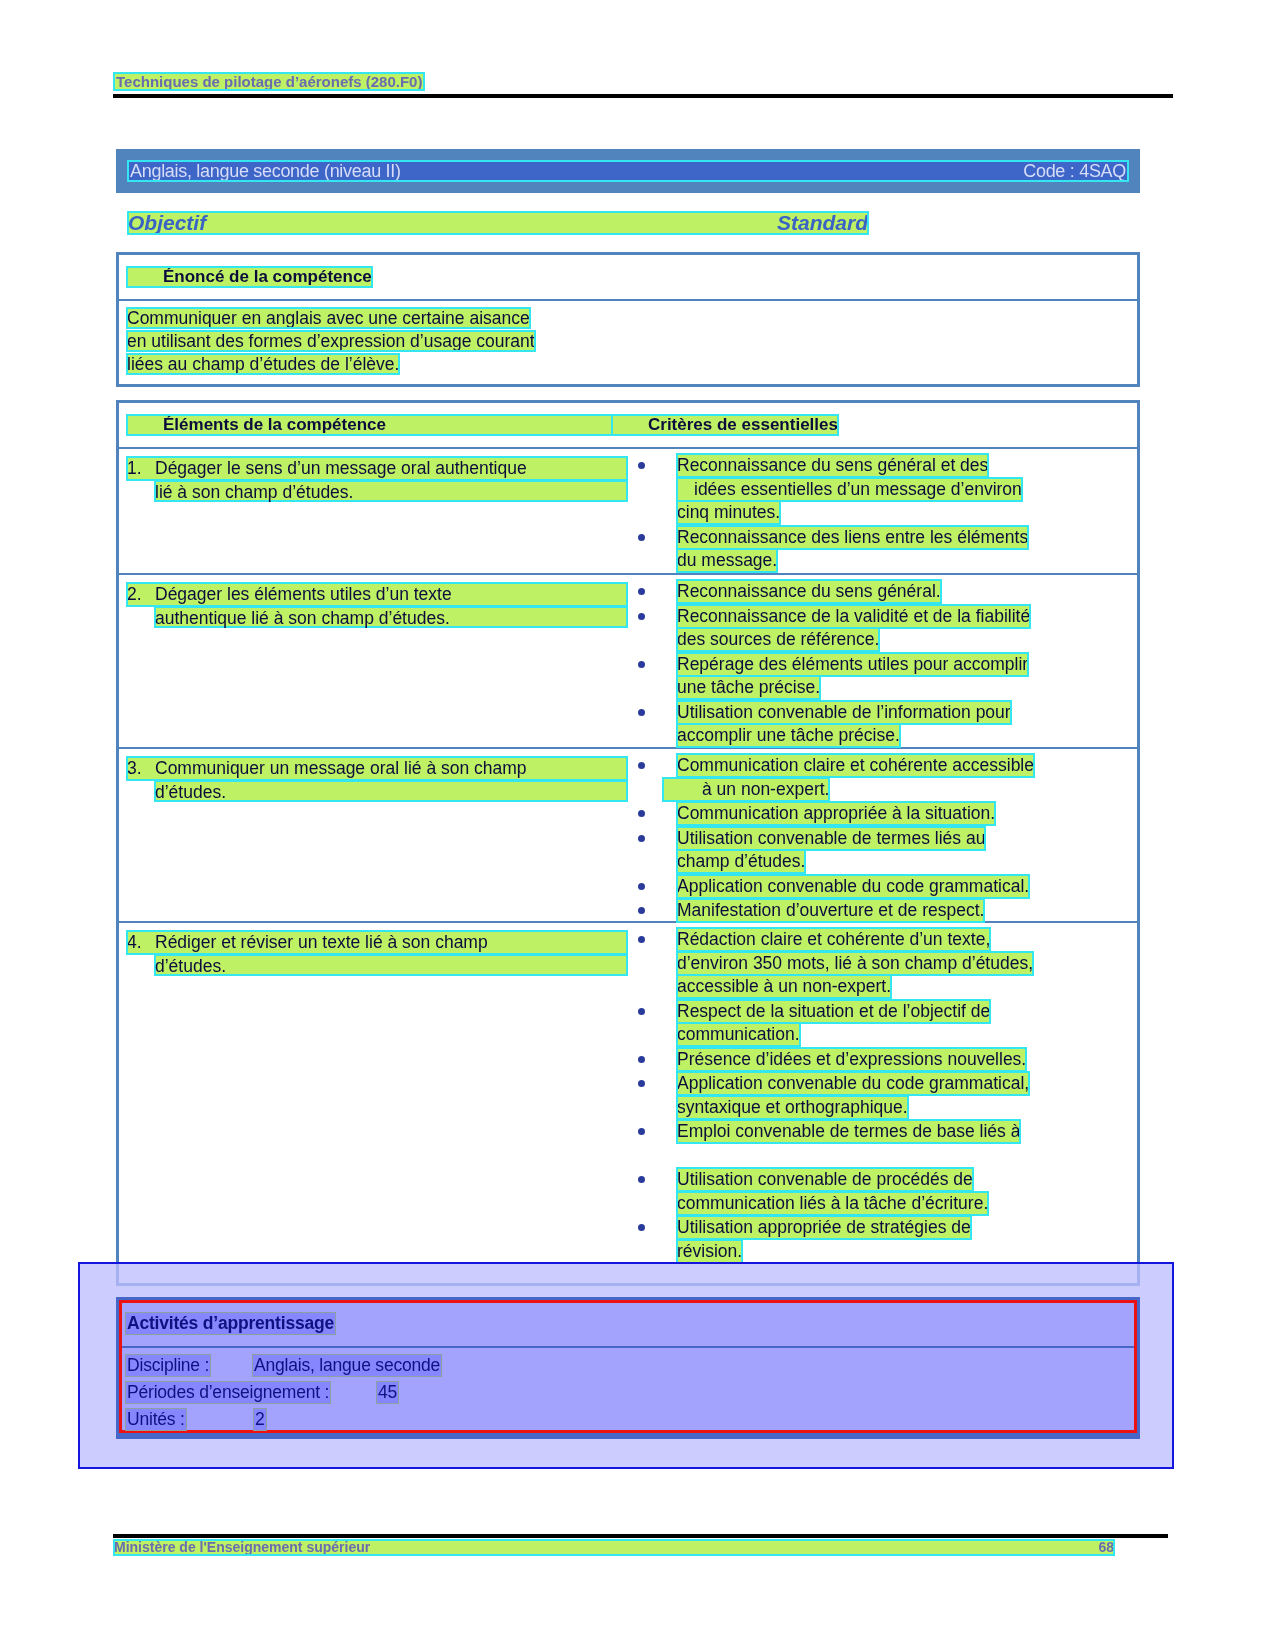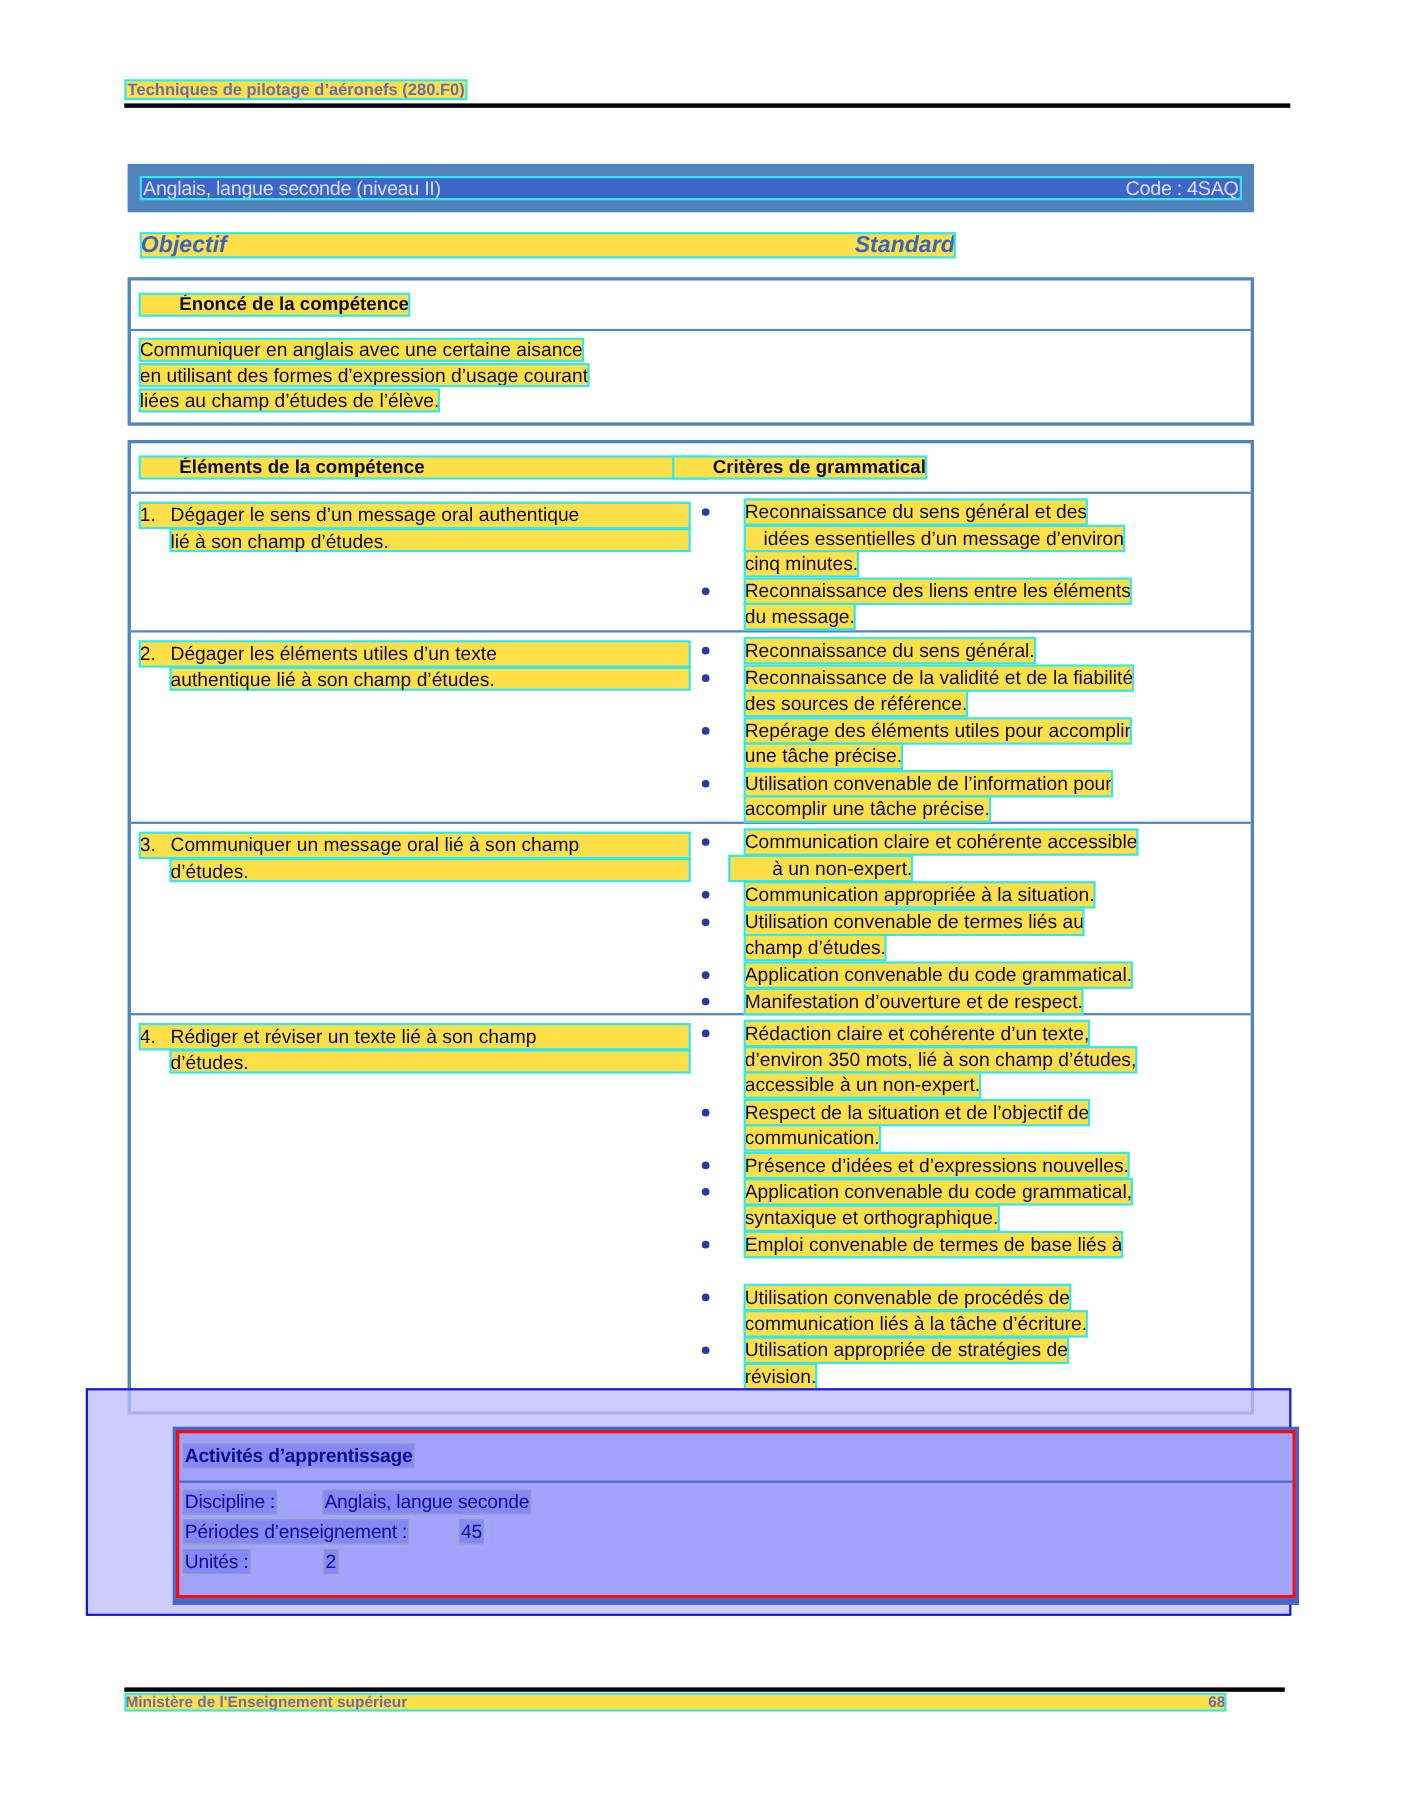--- a/index.html
+++ b/index.html
@@ -1,36 +1,36 @@
 <!DOCTYPE html>
 <html><head>
 <meta charset="utf-8">
 <style>
   html, body { margin:0; padding:0; background:#ffffff; }
   body { width:1275px; height:1651px; position:relative; font-family:"Liberation Sans", sans-serif; color:#000; overflow:hidden; }
   .abs { position:absolute; }
-  .hl { background:#fde047; outline:2px solid #33e6f0; outline-offset:-1px; }
+  .hl { background:#bef264; outline:2px solid #33e6f0; outline-offset:-1px; }
   .running-head { left:114px; top:73px; font-size:15px; font-weight:bold; color:#6b6bb0; line-height:17px; padding:0 2px; }
   .rule-top { left:113px; top:94px; width:1060px; height:4px; background:#000; }
   .title-band { left:116px; top:149px; width:1024px; height:44px; background:#5183bd; }
   .title-inner { position:absolute; left:12px; top:12px; right:12px; height:20px; background:#3d66c8; outline:2px solid #33e6f0; outline-offset:-1px; display:flex; justify-content:space-between; align-items:center; color:#d7ddf6; font-size:18px; font-family:"Liberation Sans", sans-serif; letter-spacing:-0.3px; }
   .title-inner span { padding:0 2px; }
   .obj-row { left:128px; top:212px; width:740px; height:22px; display:flex; justify-content:space-between; align-items:center; font-style:italic; font-weight:bold; color:#3a63c6; font-size:21px; }
   .box { border:3px solid #5183bd; background:#fff; }
   .enonce { left:116px; top:252px; width:1018px; height:129px; }
   .enonce .head { height:44px; border-bottom:2px solid #5183bd; position:relative; }
   .bold-lbl { font-weight:bold; font-size:17px; color:#0c0c3c;padding-left:36px; }
   .txt { font-size:17.5px; color:#0c0c3c; line-height:23px; }
   .elements { left:116px; top:400px; width:1018px; height:880px; }
   .el-head { height:44px; border-bottom:2px solid #5183bd; position:relative; }
   .row { position:relative; border-bottom:2px solid #5183bd; }
   .row:last-child { border-bottom:none; }
   .bullet { position:absolute; width:7px; height:7px; border-radius:50%; background:#2b3b9b; }
   .overlay { left:78px; top:1262px; width:1096px; height:207px; background:rgba(190,190,255,0.78); border:2px solid #1515e0; box-sizing:border-box; }
-  .act-wrap { left:116px; top:1297px; width:1024px; height:162px; background:#4666c9;margin-left:41px; }
+  .act-wrap { left:116px; top:1297px; width:1024px; height:142px; background:#4666c9; }
   .act-box { position:absolute; left:3px; top:3px; right:3px; bottom:6px; background:#a3a3fd; border:3px solid #ee1111; box-sizing:border-box; }
   .act-head { height:43px; border-bottom:2px solid #4666c9; position:relative; }
   .act-lbl { position:absolute; font-size:17.5px; color:#101080; background:#8686ff; outline:1px solid #8da0a0; padding:0 1px; letter-spacing:-0.2px; }
   .rule-bottom { left:113px; top:1534px; width:1055px; height:4px; background:#000; }
   .footer { left:114px; top:1540px; width:1000px; height:15px; display:flex; justify-content:space-between; font-size:14px; font-weight:bold; color:#6b6bb0; line-height:15px; }
 </style>
 </head>
 <body>
 
 <div class="abs running-head hl">Techniques de pilotage d’aéronefs (280.F0)</div>
@@ -55,21 +55,21 @@
   <div style="position:relative;padding:6px 0 0 8px;">
     <div class="txt"><span class="hl">Communiquer en anglais avec une certaine aisance</span></div>
     <div class="txt"><span class="hl">en utilisant des formes d’expression d’usage courant</span></div>
     <div class="txt"><span class="hl">liées au champ d’études de l’élève.</span></div>
   </div>
 </div>
 
 <div class="abs box elements">
   <div class="el-head">
     <span class="abs bold-lbl hl" style="left:8px;top:12px;width:480px;line-height:20px;">Éléments de la compétence</span>
-    <span class="abs bold-lbl hl" style="left:493px;top:12px;line-height:20px;">Critères de grammatical</span>
+    <span class="abs bold-lbl hl" style="left:493px;top:12px;line-height:20px;">Critères de essentielles</span>
   </div>
   <div id="rows">
       <div class="row" style="height: 124px;">
         <span class="abs txt hl" style="left: 8px; top: 8px; width: 500px;">1.</span>
         <span class="abs txt" style="left: 36px; top: 8px;">Dégager le sens d’un message oral authentique</span>
         <span class="abs hl" style="left: 36px; top: 31.5px; width: 472px; height: 20px; z-index: 0;"></span>
         <span class="abs txt" style="left: 36px; top: 31.5px;">lié à son champ d’études.</span>
         <span class="bullet" style="left: 519px; top: 13px;"></span>
         <span class="abs txt hl" style="left: 558px; top: 5px;">Reconnaissance du sens général et des</span>
         <span class="abs txt hl" style="left: 558px; top: 29px; padding-left: 17px;">idées essentielles d’un message d’environ</span>

